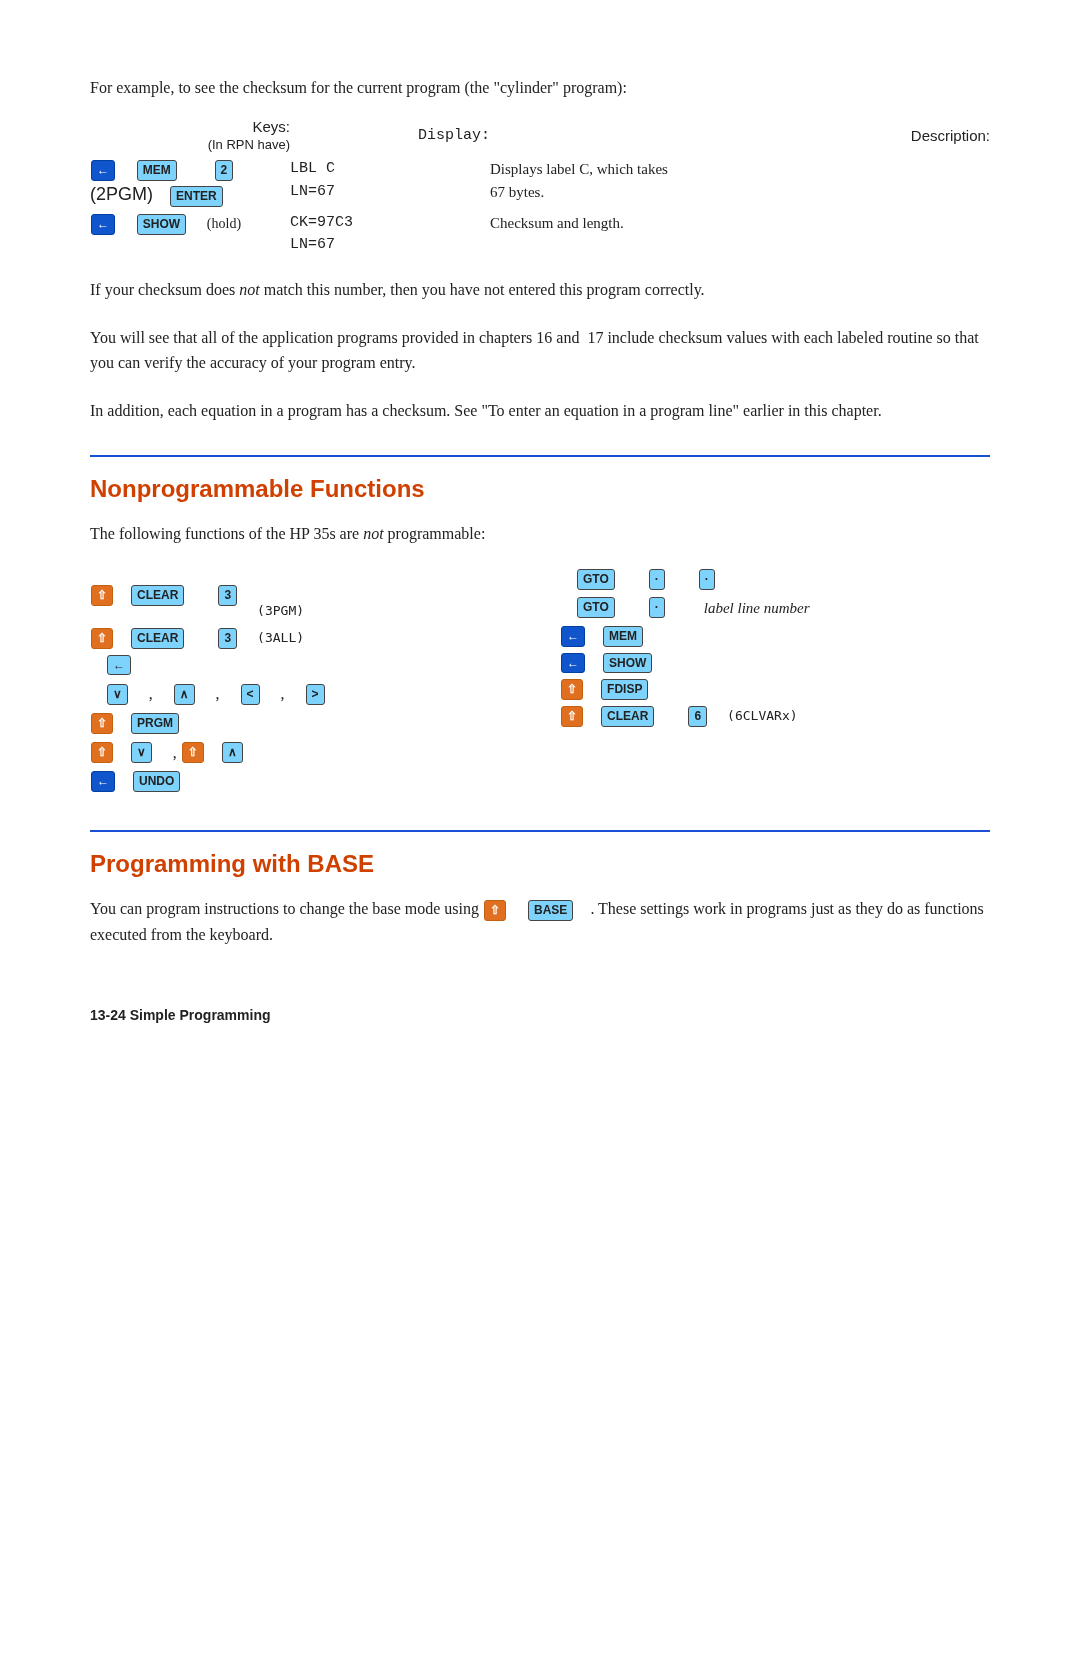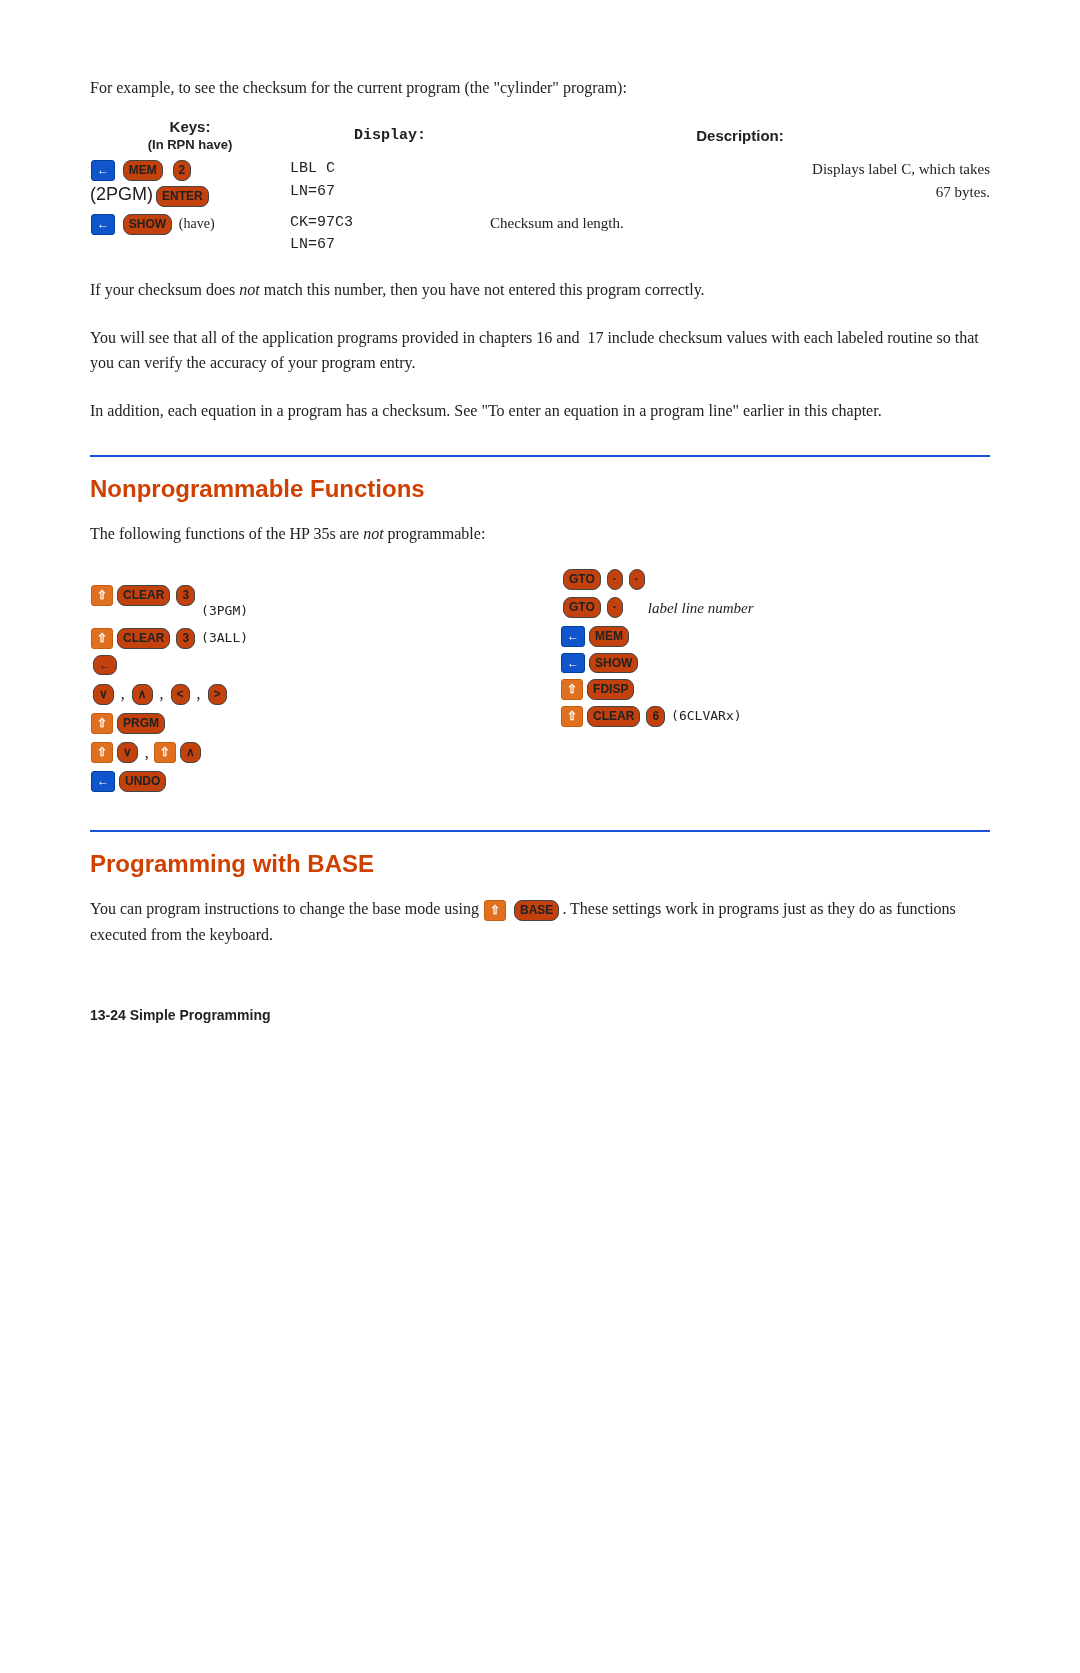--- a/index.html
+++ b/index.html
@@ -21,49 +21,49 @@
     }
 
     
     .kdd-table {
       width: 100%;
       border-collapse: collapse;
       margin-bottom: 18px;
     }
     .kdd-table th {
       font-family: Arial, Helvetica, sans-serif;
-      font-weight: bold;
+      font-weight: normal;
       font-size: 15px;
-      text-align: center;
+      text-align: right;
       padding-bottom: 4px;
     }
     .kdd-table td {
       vertical-align: top;
       padding: 2px 0;
       font-size: 15px;
       line-height: 1.5;
     }
     .kdd-table .col-keys { width: 200px; }
     .kdd-table .col-display { width: 200px; font-family: 'Courier New', monospace; }
     .kdd-table .col-desc { width: auto; }
 
     
     .key-btn {
       display: inline-block;
       border: 1.5px solid #444;
-      border-radius: 8px;
+      border-radius: 3px;
       padding: 1px 5px;
       font-family: Arial, Helvetica, sans-serif;
       font-size: 12px;
       font-weight: bold;
-      background: #c2410c;
+      background: #7dd3fc;
       color: #222;
       line-height: 1.4;
       vertical-align: middle;
-      margin: 0 3px;
+      margin: 0 17px;
     }
 
     .key-orange {
       display: inline-block;
       border: 1.5px solid #c06010;
       border-radius: 3px;
       padding: 1px 5px;
       font-family: Arial, Helvetica, sans-serif;
       font-size: 12px;
       font-weight: bold;
@@ -171,29 +171,29 @@
       <td class="col-keys" style="vertical-align:top; padding-top:2px;">
         <span class="key-blue">←</span>
         <span class="key-btn">MEM</span>
         <span class="key-btn">2</span>
         <br>
         <span style="font-family:Liberation Sans, sans-serif; font-size:18px;">(2PGM)</span><span class="key-btn">ENTER</span>
       </td>
       <td class="col-display monospace-display" style="vertical-align:top; padding-top:2px;">
         LBL C<br>LN=67
       </td>
-      <td class="col-desc" style="vertical-align:top; padding-top:2px;text-align:right;">
+      <td class="col-desc" style="vertical-align:top; padding-top:2px;">
         Displays label C, which takes<br>67 bytes.
       </td>
     </tr>
     <tr>
       <td class="col-keys" style="vertical-align:top; padding-top:2px;">
         <span class="key-blue">←</span>
         <span class="key-btn">SHOW</span>
-        <span style="font-size:14px;"> (have)</span>
+        <span style="font-size:14px;"> (hold)</span>
       </td>
       <td class="col-display monospace-display" style="vertical-align:top; padding-top:2px;">
         CK=97C3<br>LN=67
       </td>
       <td class="col-desc" style="vertical-align:top; padding-top:2px;font-family:Liberation Serif, serif;">
         Checksum and length.
       </td>
     </tr>
   </tbody>
 </table>

